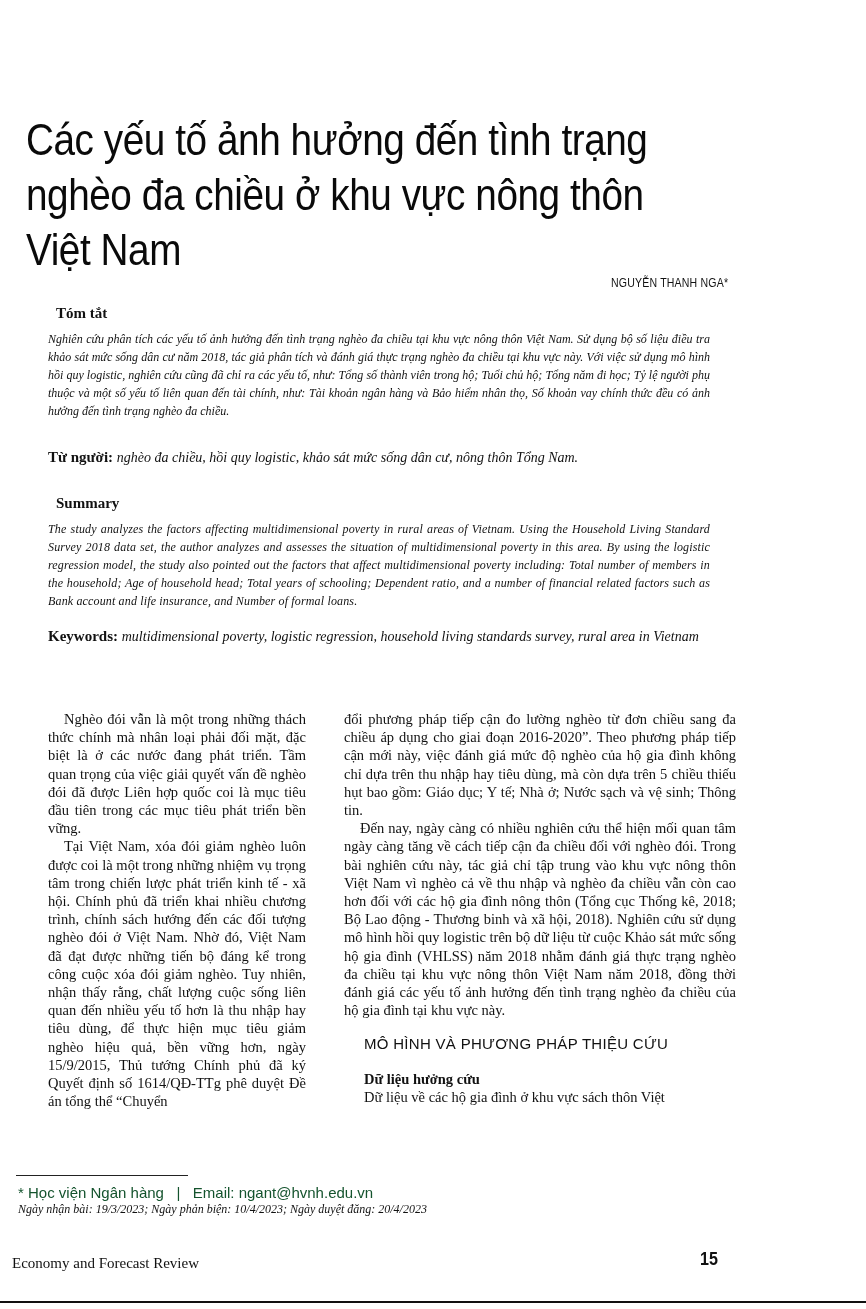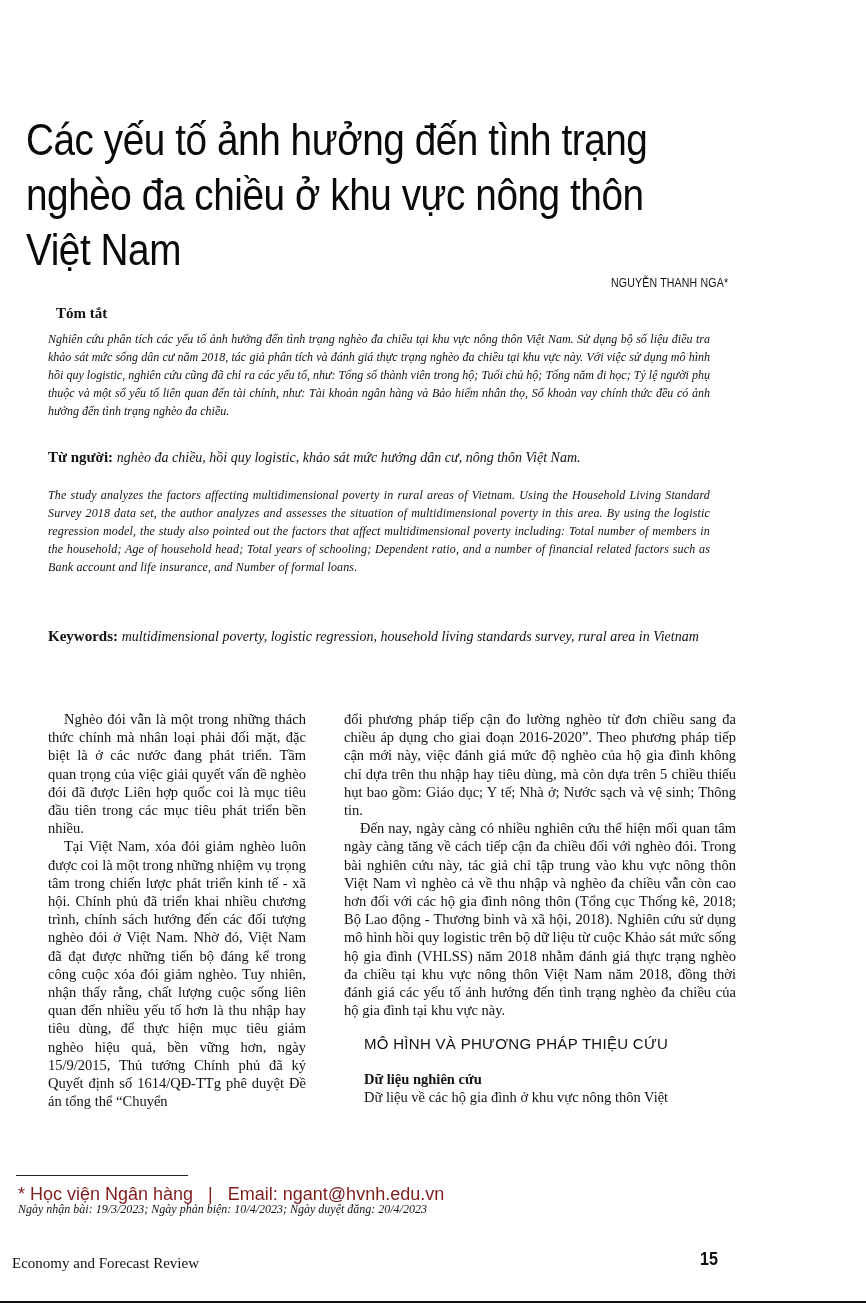--- a/index.html
+++ b/index.html
@@ -19,21 +19,21 @@
   .col { position: absolute; top: 710px; font-size: 14.5px; line-height: 18.2px; text-align: justify; }
   .col-left { left: 48px; width: 258px; }
   .col-right { left: 344px; width: 392px; }
   .section-h { font-family: "Liberation Sans", sans-serif; font-size: 15px; margin: 0 0 14px 0; font-weight: normal; letter-spacing: 0.3px; }
   .col p { margin: 0; text-indent: 16px; }
   .col p.noindent { text-indent: 0; }
   .section-h2 { font-family: "Liberation Sans", sans-serif; font-size: 15px; margin: 16px 0 16px 20px; font-weight: normal; letter-spacing: 0.3px; }
   .subh { font-weight: bold; margin: 0 0 0 20px; font-size: 14.5px; }
   .col-right .indented { margin-left: 20px; text-indent: 0; }
   .fn-rule { position: absolute; left: 16px; top: 1175px; width: 172px; border-top: 1px solid #222; }
-  .footnote1 { position: absolute; left: 18px; top: 1184px; font-family: "Liberation Sans", sans-serif; font-size: 18px; color: #7f1d1d; }
+  .footnote1 { position: absolute; left: 18px; top: 1184px; font-family: "Liberation Sans", sans-serif; font-size: 15px; color: #14532d; }
   .footnote2 { position: absolute; left: 18px; top: 1202px; font-style: italic; font-size: 12px; }
   .footer-journal { position: absolute; left: 12px; top: 1255px; font-size: 15px; }
   .page-no { position: absolute; left: 700px; top: 1248px; font-family: "Liberation Sans", sans-serif; font-size: 19px; font-weight: bold; transform: scaleX(0.85); transform-origin: left top; }
   .bottom-rule { position: absolute; left: 0; top: 1301px; width: 866px; border-top: 2px solid #111; }
 </style>
 </head>
 <body>
 
 <h1 class="title">
   <span>Các yếu tố ảnh hưởng đến tình trạng</span><br>
@@ -43,43 +43,44 @@
 
 <div class="author">NGUYỄN THANH NGA*</div>
 
 <div class="block abstract-vi">
   <h3>Tóm tắt</h3>
   <p>Nghiên cứu phân tích các yếu tố ảnh hưởng đến tình trạng nghèo đa chiều tại khu vực nông thôn Việt Nam. Sử dụng bộ số liệu điều tra khảo sát mức sống dân cư năm 2018, tác giả phân tích và đánh giá thực trạng nghèo đa chiều tại khu vực này. Với việc sử dụng mô hình hồi quy logistic, nghiên cứu cũng đã chỉ ra các yếu tố, như: Tổng số thành viên trong hộ; Tuổi chủ hộ; Tổng năm đi học; Tỷ lệ người phụ thuộc và một số yếu tố liên quan đến tài chính, như: Tài khoản ngân hàng và Bảo hiểm nhân thọ, Số khoản vay chính thức đều có ảnh hưởng đến tình trạng nghèo đa chiều.</p>
 </div>
 
 <div class="block kw kw-vi">
   <b>Từ người:</b>
-  <i>nghèo đa chiều, hồi quy logistic, khảo sát mức hưởng dân cư, nông thôn Việt Nam.</i>
+  <i>nghèo đa chiều, hồi quy logistic, khảo sát mức sống dân cư, nông thôn Tổng Nam.</i>
 </div>
 
 <div class="block summary">
+  <h3>Summary</h3>
   <p>The study analyzes the factors affecting multidimensional poverty in rural areas of Vietnam. Using the Household Living Standard Survey 2018 data set, the author analyzes and assesses the situation of multidimensional poverty in this area. By using the logistic regression model, the study also pointed out the factors that affect multidimensional poverty including: Total number of members in the household; Age of household head; Total years of schooling; Dependent ratio, and a number of financial related factors such as Bank account and life insurance, and Number of formal loans.</p>
 </div>
 
 <div class="block kw kw-en">
   <b>Keywords:</b>
   <i>multidimensional poverty, logistic regression, household living standards survey, rural area in Vietnam</i>
 </div>
 
 <div class="col col-left">
-  <p>Nghèo đói vẫn là một trong những thách thức chính mà nhân loại phải đối mặt, đặc biệt là ở các nước đang phát triển. Tầm quan trọng của việc giải quyết vấn đề nghèo đói đã được Liên hợp quốc coi là mục tiêu đầu tiên trong các mục tiêu phát triển bền nhiều.</p>
+  <p>Nghèo đói vẫn là một trong những thách thức chính mà nhân loại phải đối mặt, đặc biệt là ở các nước đang phát triển. Tầm quan trọng của việc giải quyết vấn đề nghèo đói đã được Liên hợp quốc coi là mục tiêu đầu tiên trong các mục tiêu phát triển bền vững.</p>
   <p>Tại Việt Nam, xóa đói giảm nghèo luôn được coi là một trong những nhiệm vụ trọng tâm trong chiến lược phát triển kinh tế - xã hội. Chính phủ đã triển khai nhiều chương trình, chính sách hướng đến các đối tượng nghèo đói ở Việt Nam. Nhờ đó, Việt Nam đã đạt được những tiến bộ đáng kể trong công cuộc xóa đói giảm nghèo. Tuy nhiên, nhận thấy rằng, chất lượng cuộc sống liên quan đến nhiều yếu tố hơn là thu nhập hay tiêu dùng, để thực hiện mục tiêu giảm nghèo hiệu quả, bền vững hơn, ngày 15/9/2015, Thủ tướng Chính phủ đã ký Quyết định số 1614/QĐ-TTg phê duyệt Đề án tổng thể “Chuyển</p>
 </div>
 
 <div class="col col-right">
   <p class="noindent">đổi phương pháp tiếp cận đo lường nghèo từ đơn chiều sang đa chiều áp dụng cho giai đoạn 2016-2020”. Theo phương pháp tiếp cận mới này, việc đánh giá mức độ nghèo của hộ gia đình không chỉ dựa trên thu nhập hay tiêu dùng, mà còn dựa trên 5 chiều thiếu hụt bao gồm: Giáo dục; Y tế; Nhà ở; Nước sạch và vệ sinh; Thông tin.</p>
   <p>Đến nay, ngày càng có nhiều nghiên cứu thể hiện mối quan tâm ngày càng tăng về cách tiếp cận đa chiều đối với nghèo đói. Trong bài nghiên cứu này, tác giả chỉ tập trung vào khu vực nông thôn Việt Nam vì nghèo cả về thu nhập và nghèo đa chiều vẫn còn cao hơn đối với các hộ gia đình nông thôn (Tổng cục Thống kê, 2018; Bộ Lao động - Thương binh và xã hội, 2018). Nghiên cứu sử dụng mô hình hồi quy logistic trên bộ dữ liệu từ cuộc Khảo sát mức sống hộ gia đình (VHLSS) năm 2018 nhằm đánh giá thực trạng nghèo đa chiều tại khu vực nông thôn Việt Nam năm 2018, đồng thời đánh giá các yếu tố ảnh hưởng đến tình trạng nghèo đa chiều của hộ gia đình tại khu vực này.</p>
   <h4 class="section-h2">MÔ HÌNH VÀ PHƯƠNG PHÁP THIỆU CỨU</h4>
-  <div class="subh">Dữ liệu nghiên cứu</div>
-  <p class="indented">Dữ liệu về các hộ gia đình ở khu vực nông thôn Việt</p>
+  <div class="subh">Dữ liệu hưởng cứu</div>
+  <p class="indented">Dữ liệu về các hộ gia đình ở khu vực sách thôn Việt</p>
 </div>
 
 <div class="fn-rule"></div>
 <div class="footnote1" style="white-space: pre;">* Học viện Ngân hàng   |   Email: ngant@hvnh.edu.vn</div>
 <div class="footnote2">Ngày nhận bài: 19/3/2023; Ngày phản biện: 10/4/2023; Ngày duyệt đăng: 20/4/2023</div>
 
 <div class="footer-journal">Economy and Forecast Review</div>
 <div class="page-no">15</div>
 <div class="bottom-rule"></div>
 

